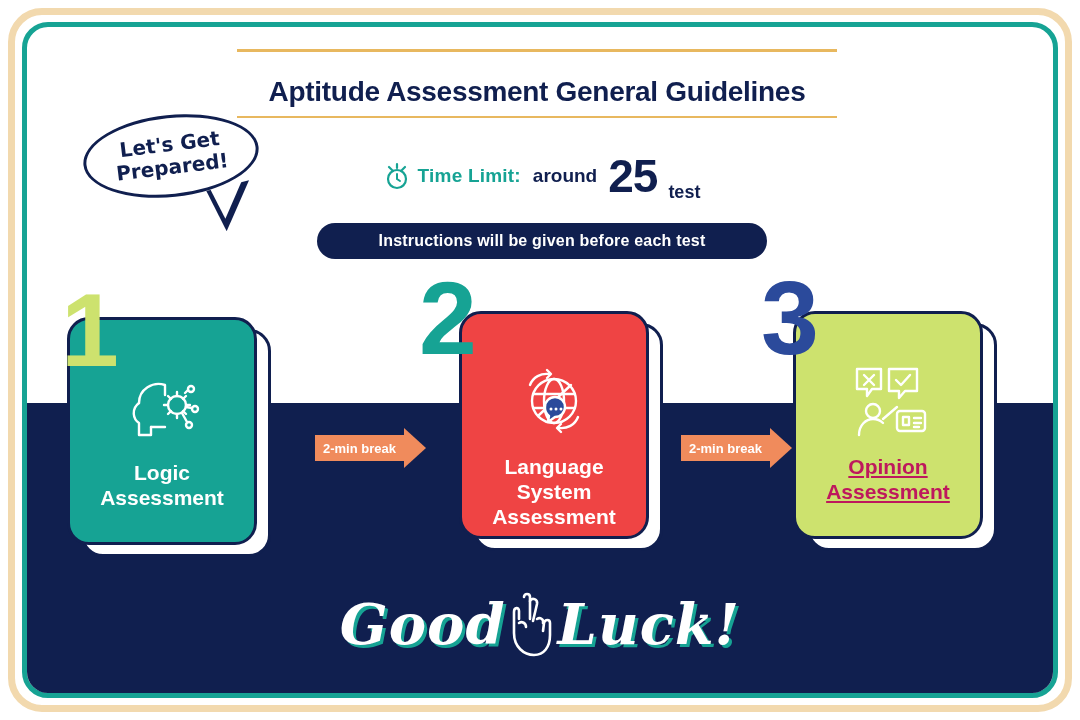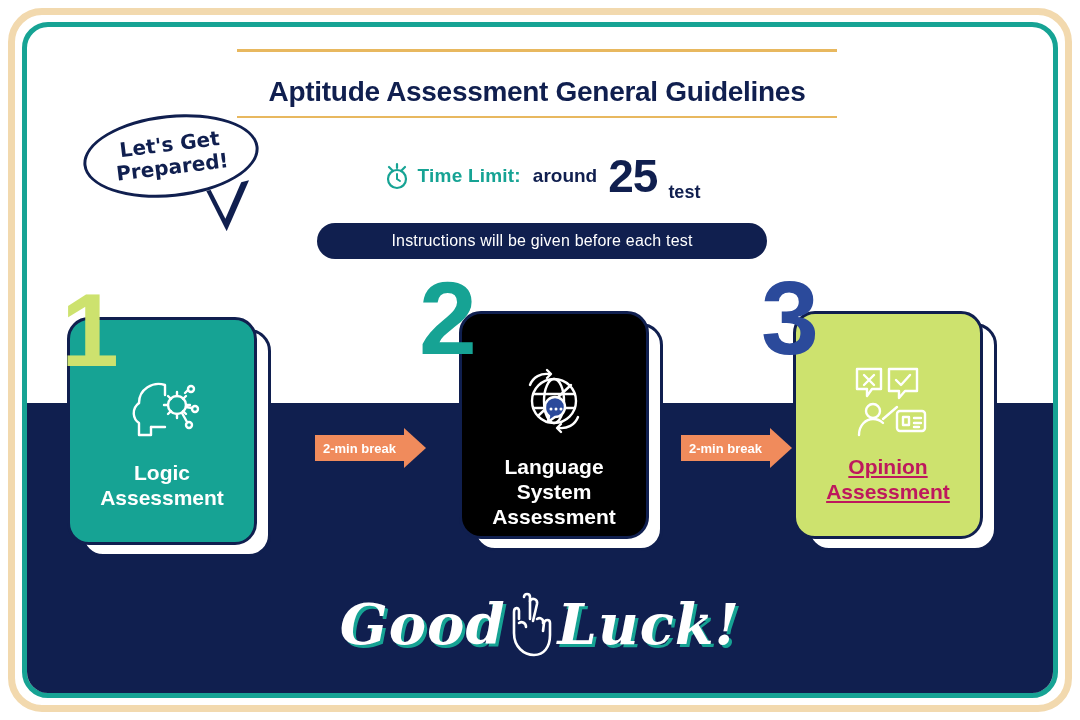--- a/index.html
+++ b/index.html
@@ -177,21 +177,21 @@
     height: 36px;
     background: #101f4f;
     border-radius: 18px;
     display: flex;
     align-items: center;
     justify-content: center;
   }
   .pill-text {
     color: #ffffff;
     font-size: 16px;
-    font-weight: normal;
+    font-weight: bold;
     letter-spacing: 0.2px;
   }
   
   .steps {
     position: absolute;
     left: 0;
     top: 246px;
     width: 100%;
     height: 290px;
   }
@@ -370,21 +370,21 @@
 
       <div class="arrow" style="left:288px; top:160px;">
         <div class="arrow-body">
           <span class="arrow-text">2-min break</span>
         </div>
         <div class="arrow-head"></div>
       </div>
 
       <div class="step" style="left:432px; top:38px;">
         <div class="shadow"></div>
-        <div class="card" style="background:#000000;">
+        <div class="card" style="background:#ef4444;">
           <span class="step-icon">
             <svg width="86" height="80" viewBox="0 0 86 80">
               <g fill="none" stroke="#ffffff" stroke-width="2.4" stroke-linecap="round" stroke-linejoin="round">
                 <circle cx="43" cy="38" r="22"></circle>
                 <ellipse cx="43" cy="38" rx="10" ry="22"></ellipse>
                 <path d="M22 31 L64 31 M22 45 L64 45"></path>
                 <path d="M28 52 L60 22"></path>
                 <path d="M34 44 a10 10 0 1 1 10 10 l-7 5 l1 -6 a10 10 0 0 1 -4 -9 z" fill="#2b4a9b" stroke="#ffffff"></path>
                 <circle cx="40" cy="46" r="1.5" fill="#ffffff" stroke="none"></circle>
                 <circle cx="45" cy="46" r="1.5" fill="#ffffff" stroke="none"></circle>

